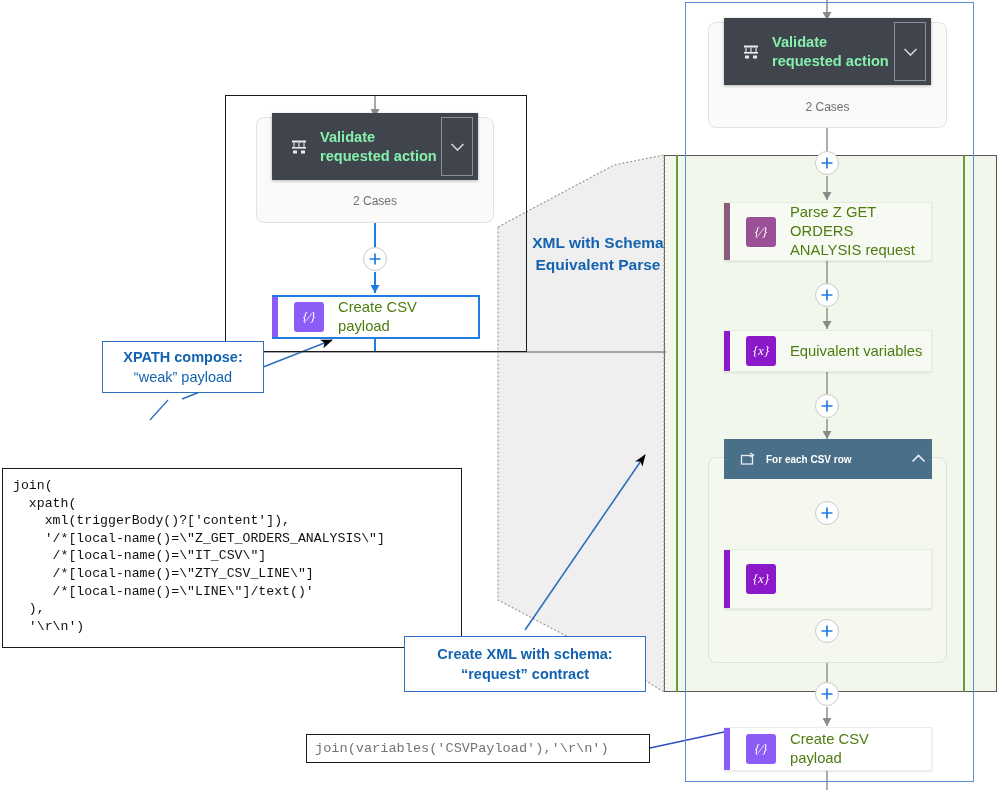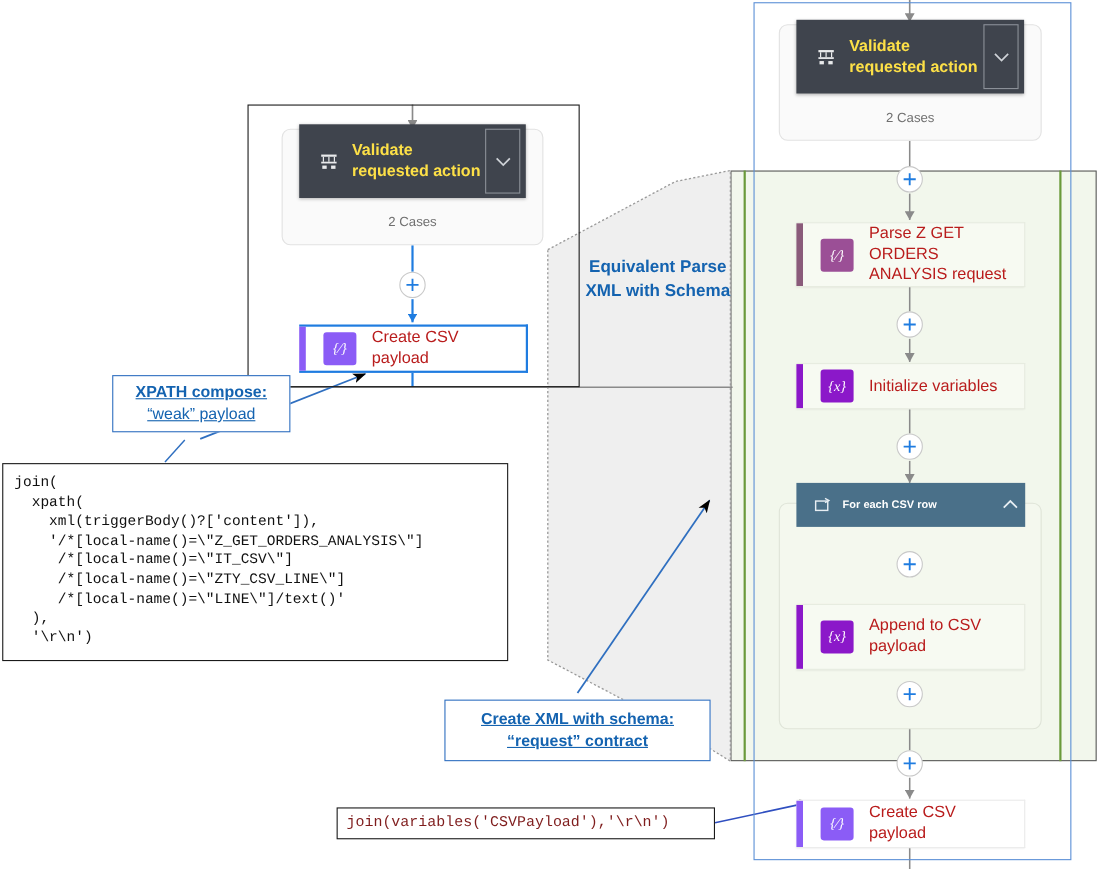--- a/index.html
+++ b/index.html
@@ -63,21 +63,21 @@
     display: flex;
     align-items: center;
     box-shadow: 0 1px 3px rgba(0,0,0,.28);
   }
   .dark-header .h-ico {
     width: 30px; margin-left: 12px;
     display:flex; align-items:center; justify-content:center;
     color: #e9eaec;
   }
   .dark-header .h-text {
-    color: #fde047;
+    color: #86efac;
     font-weight: bold;
     font-size: 14.6px;
     line-height: 19px;
     margin-left: 6px;
     flex: 1;
   }
   .dark-header .h-chev {
     width: 32px; align-self: stretch;
     border-left: 1px solid #8b9098;
     border: 1px solid #8b9098;
@@ -134,21 +134,21 @@
     display:flex; align-items:center; justify-content:center;
     font-family: "Liberation Serif", serif;
     font-style: italic;
     font-size: 13px;
     color: #ffffff;
   }
   .action-card .a-text {
     margin-left: 14px;
     font-size: 14.8px;
     line-height: 19px;
-    color: #b91c1c;
+    color: #4d7c0f;
     flex: 1;
     padding-right: 8px;
   }
 
   
   .plus {
     position: absolute;
     width: 24px; height: 24px;
     border-radius: 50%;
     border: 1px solid #c9c9c9;
@@ -163,46 +163,46 @@
     border: 1.4px solid #2f6fc0;
     background: #ffffff;
     color: #1463b0;
     display: flex;
     flex-direction: column;
     align-items: center;
     justify-content: center;
     text-align: center;
     font-size: 14.5px;
     line-height: 20px;
-    text-decoration: underline;
   }
   .callout .l1 { font-weight: bold; }
   .callout .l2 { }
   .callout.bold-both .l2 { font-weight: bold; }
 
   
   .code-box {
     position: absolute;
     border: 1.6px solid #1a1a1a;
     background: #ffffff;
     font-family: "Liberation Mono", monospace;
     font-size: 13.2px;
     line-height: 17.6px;
     color: #101010;
     white-space: pre;
     padding: 8px 10px;
     overflow: hidden;
+    margin-top: 47px;
   }
   .code-inline {
     position: absolute;
     border: 1.6px solid #1a1a1a;
     background: #ffffff;
     font-family: "Liberation Mono", monospace;
     font-size: 13.6px;
-    color: #7f1d1d;
+    color: #737373;
     white-space: pre;
     display: flex;
     align-items: center;
     padding: 0 8px;
   }
 
   
   .poly-label {
     position: absolute;
     color: #1463b0;
@@ -314,22 +314,22 @@
   '\r\n')</div>
 
   <div class="callout bold-both" style="left:404px; top:636px; width:242px; height:56px;">
     <span class="l1">Create XML with schema:</span>
     <span class="l2">“request” contract</span>
   </div>
 
   <div class="code-inline" style="left:306px; top:734px; width:344px; height:29px;">join(variables('CSVPayload'),'\r\n')</div>
 
   <div class="poly-label" style="left:513px; top:232px;">
+    <div>XML with Schema</div>
     <div>Equivalent Parse</div>
-    <div>XML with Schema</div>
   </div>
 
   <div class="blue-frame" style="left:685px; top:2px; width:289px; height:780px;"></div>
 
   <div class="scope-card" style="left:708px; top:22px; width:239px; height:106px;"></div>
   <div class="scope-label" style="left:708px; top:100px; width:239px;">2 Cases</div>
 
   <div class="dark-header" style="left:724px; top:18px; width:207px; height:67px;">
     <span class="h-ico">
       <svg width="18" height="18" viewBox="0 0 18 18">
@@ -362,21 +362,21 @@
 
   <div class="plus" style="left:815px; top:283px;">
     <svg width="14" height="14" viewBox="0 0 14 14">
       <path d="M7 1.5 L7 12.5 M1.5 7 L12.5 7" stroke="#1f7ce0" stroke-width="1.7"></path>
     </svg>
   </div>
 
   <div class="action-card tinted" style="left:724px; top:330px; width:208px; height:42px;">
     <span class="lbar" style="background:#8b18c9;"></span>
     <span class="a-ico" style="background:#8b18c9;">{x}</span>
-    <span class="a-text">Initialize variables</span>
+    <span class="a-text">Equivalent variables</span>
   </div>
 
   <div class="plus" style="left:815px; top:394px;">
     <svg width="14" height="14" viewBox="0 0 14 14">
       <path d="M7 1.5 L7 12.5 M1.5 7 L12.5 7" stroke="#1f7ce0" stroke-width="1.7"></path>
     </svg>
   </div>
 
   <div class="scope-card tinted" style="left:708px; top:457px; width:239px; height:206px;"></div>
 
@@ -397,21 +397,20 @@
 
   <div class="plus" style="left:815px; top:501px;">
     <svg width="14" height="14" viewBox="0 0 14 14">
       <path d="M7 1.5 L7 12.5 M1.5 7 L12.5 7" stroke="#1f7ce0" stroke-width="1.7"></path>
     </svg>
   </div>
 
   <div class="action-card tinted" style="left:724px; top:549px; width:208px; height:60px;">
     <span class="lbar" style="background:#8b18c9;"></span>
     <span class="a-ico" style="background:#8b18c9;">{x}</span>
-    <span class="a-text">Append to CSV payload</span>
   </div>
 
   <div class="plus" style="left:815px; top:619px;">
     <svg width="14" height="14" viewBox="0 0 14 14">
       <path d="M7 1.5 L7 12.5 M1.5 7 L12.5 7" stroke="#1f7ce0" stroke-width="1.7"></path>
     </svg>
   </div>
 
   <div class="plus" style="left:815px; top:682px;">
     <svg width="14" height="14" viewBox="0 0 14 14">

